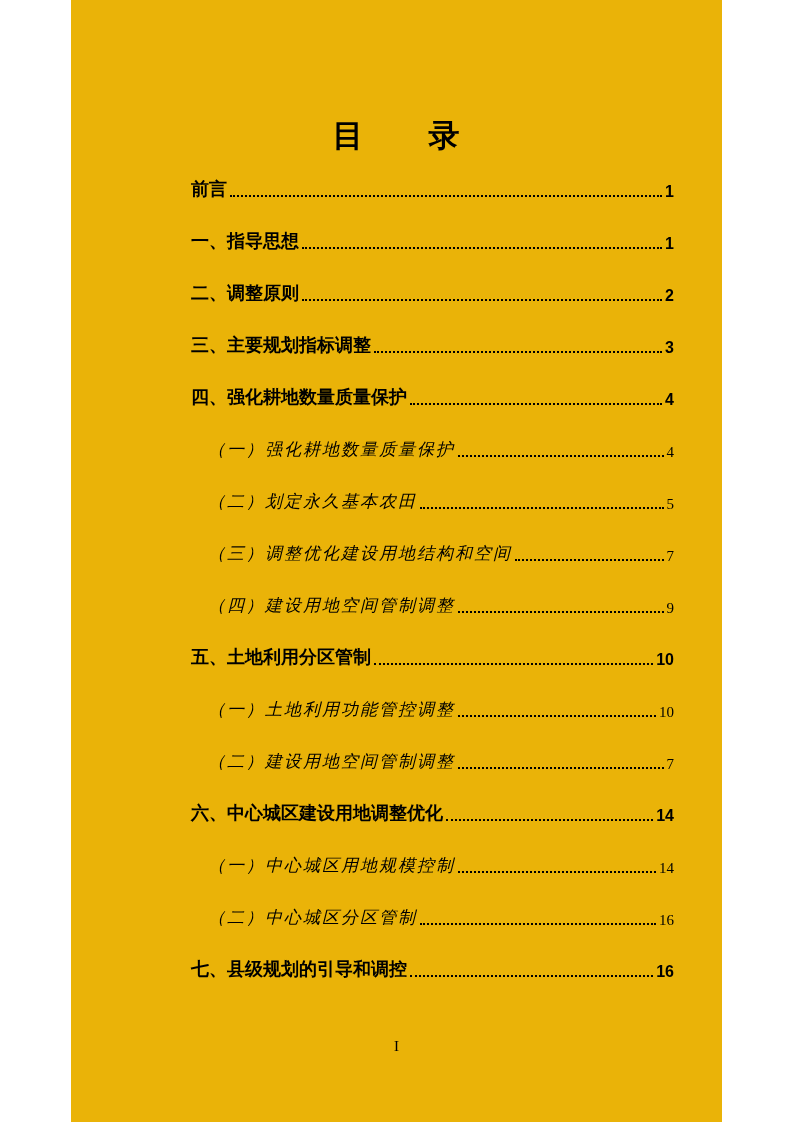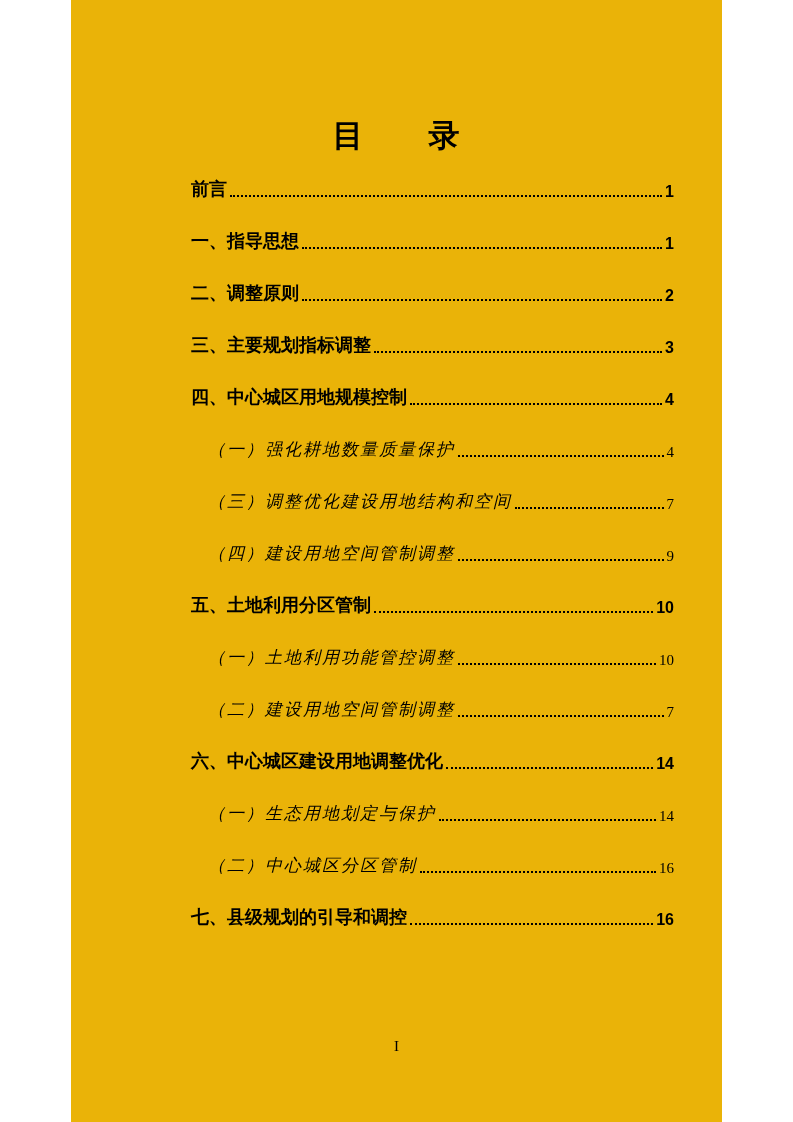--- a/index.html
+++ b/index.html
@@ -111,28 +111,33 @@
         <span class="toc-label">二、调整原则</span>
         <span class="leader"></span>
         <span class="toc-page">2</span>
       </div>
       <div class="toc-row lvl1">
         <span class="toc-label">三、主要规划指标调整</span>
         <span class="leader"></span>
         <span class="toc-page">3</span>
       </div>
       <div class="toc-row lvl1">
-        <span class="toc-label">四、中心城区用地规模控制</span>
+        <span class="toc-label">四、强化耕地数量质量保护</span>
         <span class="leader"></span>
         <span class="toc-page">4</span>
       </div>
       <div class="toc-row lvl2">
         <span class="toc-label">（一）强化耕地数量质量保护</span>
         <span class="leader"></span>
         <span class="toc-page">4</span>
+      </div>
+      <div class="toc-row lvl2">
+        <span class="toc-label">（二）划定永久基本农田</span>
+        <span class="leader"></span>
+        <span class="toc-page">5</span>
       </div>
       <div class="toc-row lvl2">
         <span class="toc-label">（三）调整优化建设用地结构和空间</span>
         <span class="leader"></span>
         <span class="toc-page">7</span>
       </div>
       <div class="toc-row lvl2">
         <span class="toc-label">（四）建设用地空间管制调整</span>
         <span class="leader"></span>
         <span class="toc-page">9</span>
@@ -151,21 +156,21 @@
         <span class="toc-label">（二）建设用地空间管制调整</span>
         <span class="leader"></span>
         <span class="toc-page">7</span>
       </div>
       <div class="toc-row lvl1">
         <span class="toc-label">六、中心城区建设用地调整优化</span>
         <span class="leader"></span>
         <span class="toc-page">14</span>
       </div>
       <div class="toc-row lvl2">
-        <span class="toc-label">（一）生态用地划定与保护</span>
+        <span class="toc-label">（一）中心城区用地规模控制</span>
         <span class="leader"></span>
         <span class="toc-page">14</span>
       </div>
       <div class="toc-row lvl2">
         <span class="toc-label">（二）中心城区分区管制</span>
         <span class="leader"></span>
         <span class="toc-page">16</span>
       </div>
       <div class="toc-row lvl1">
         <span class="toc-label">七、县级规划的引导和调控</span>

